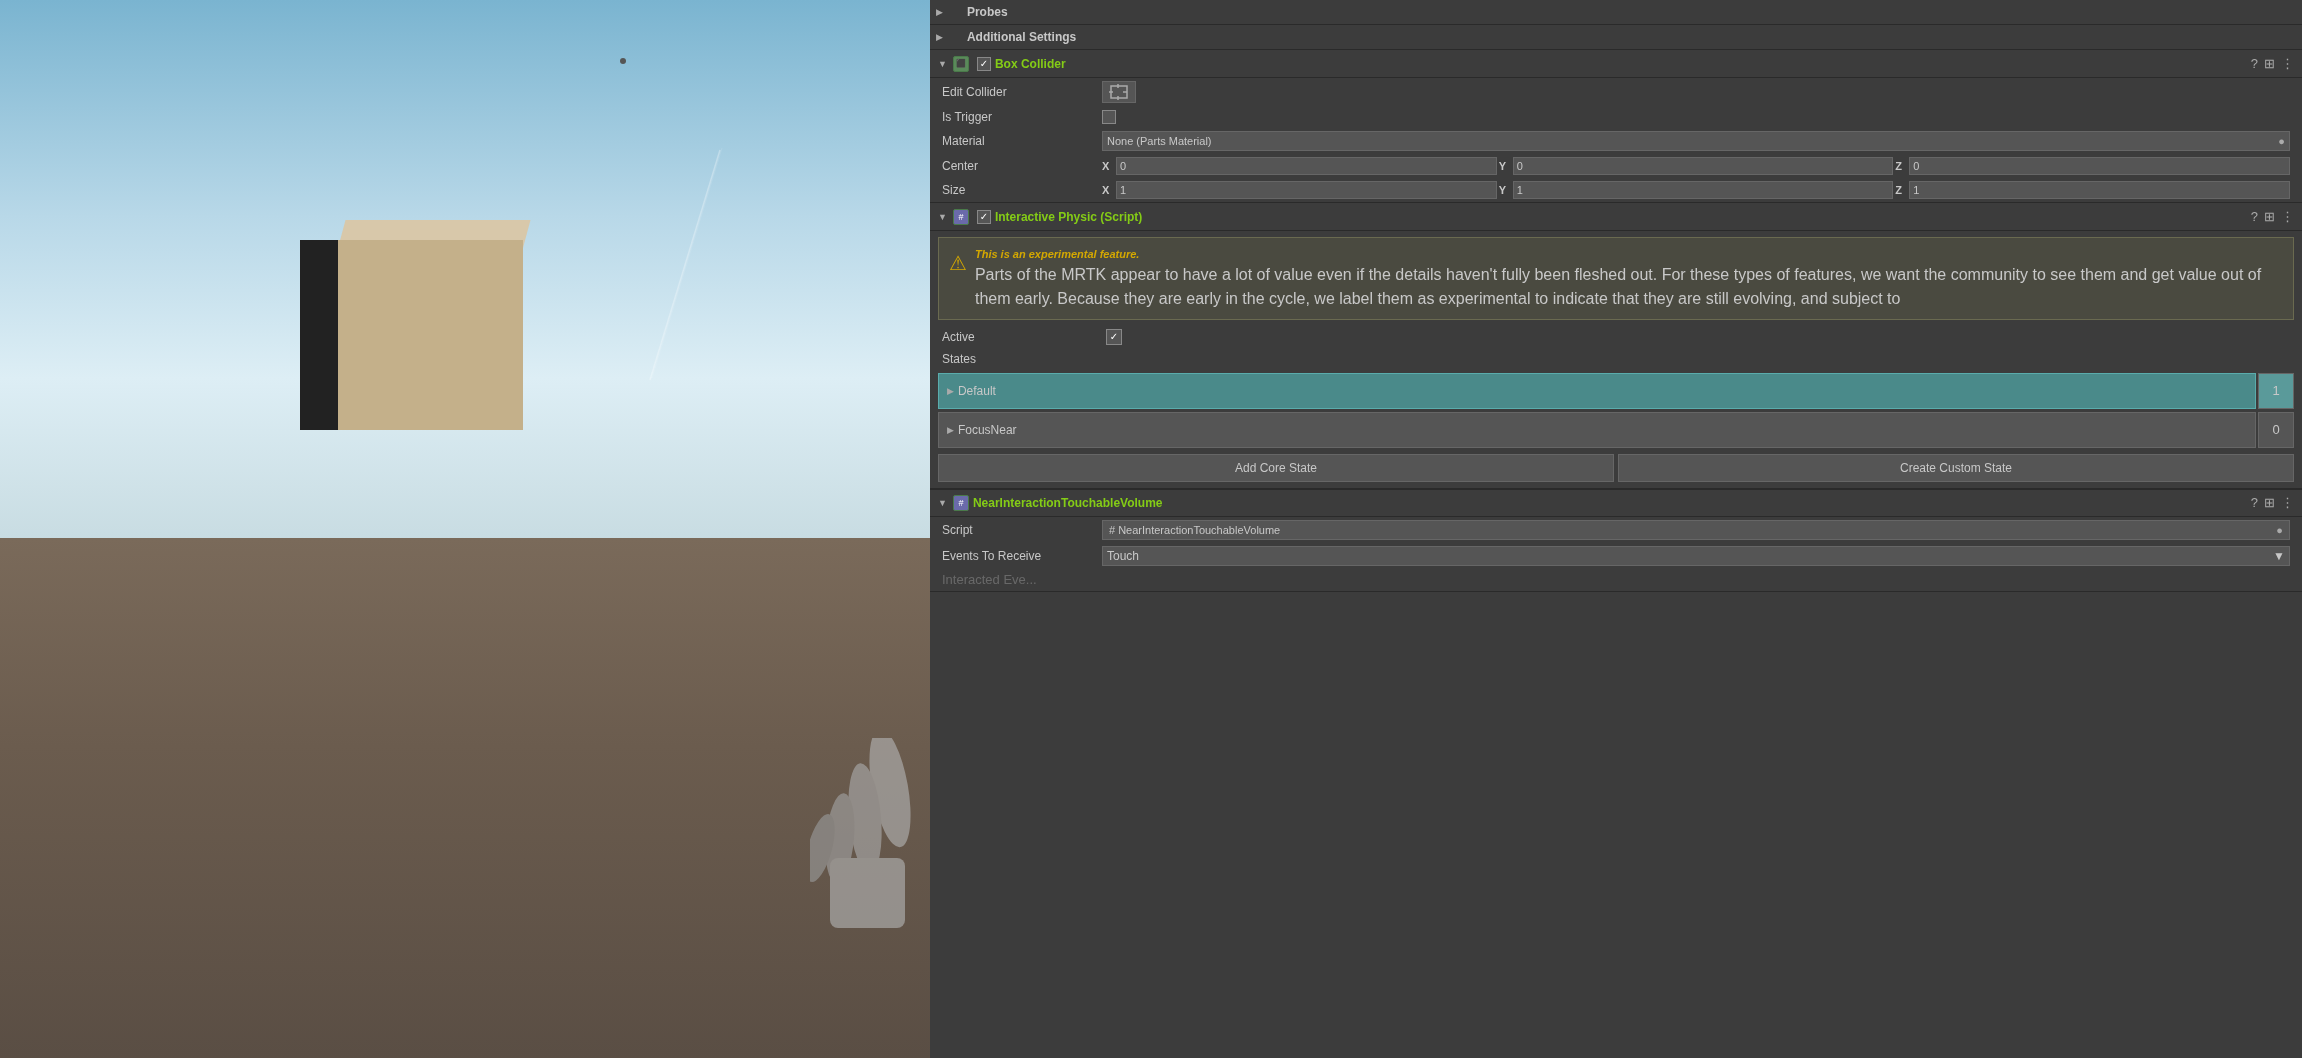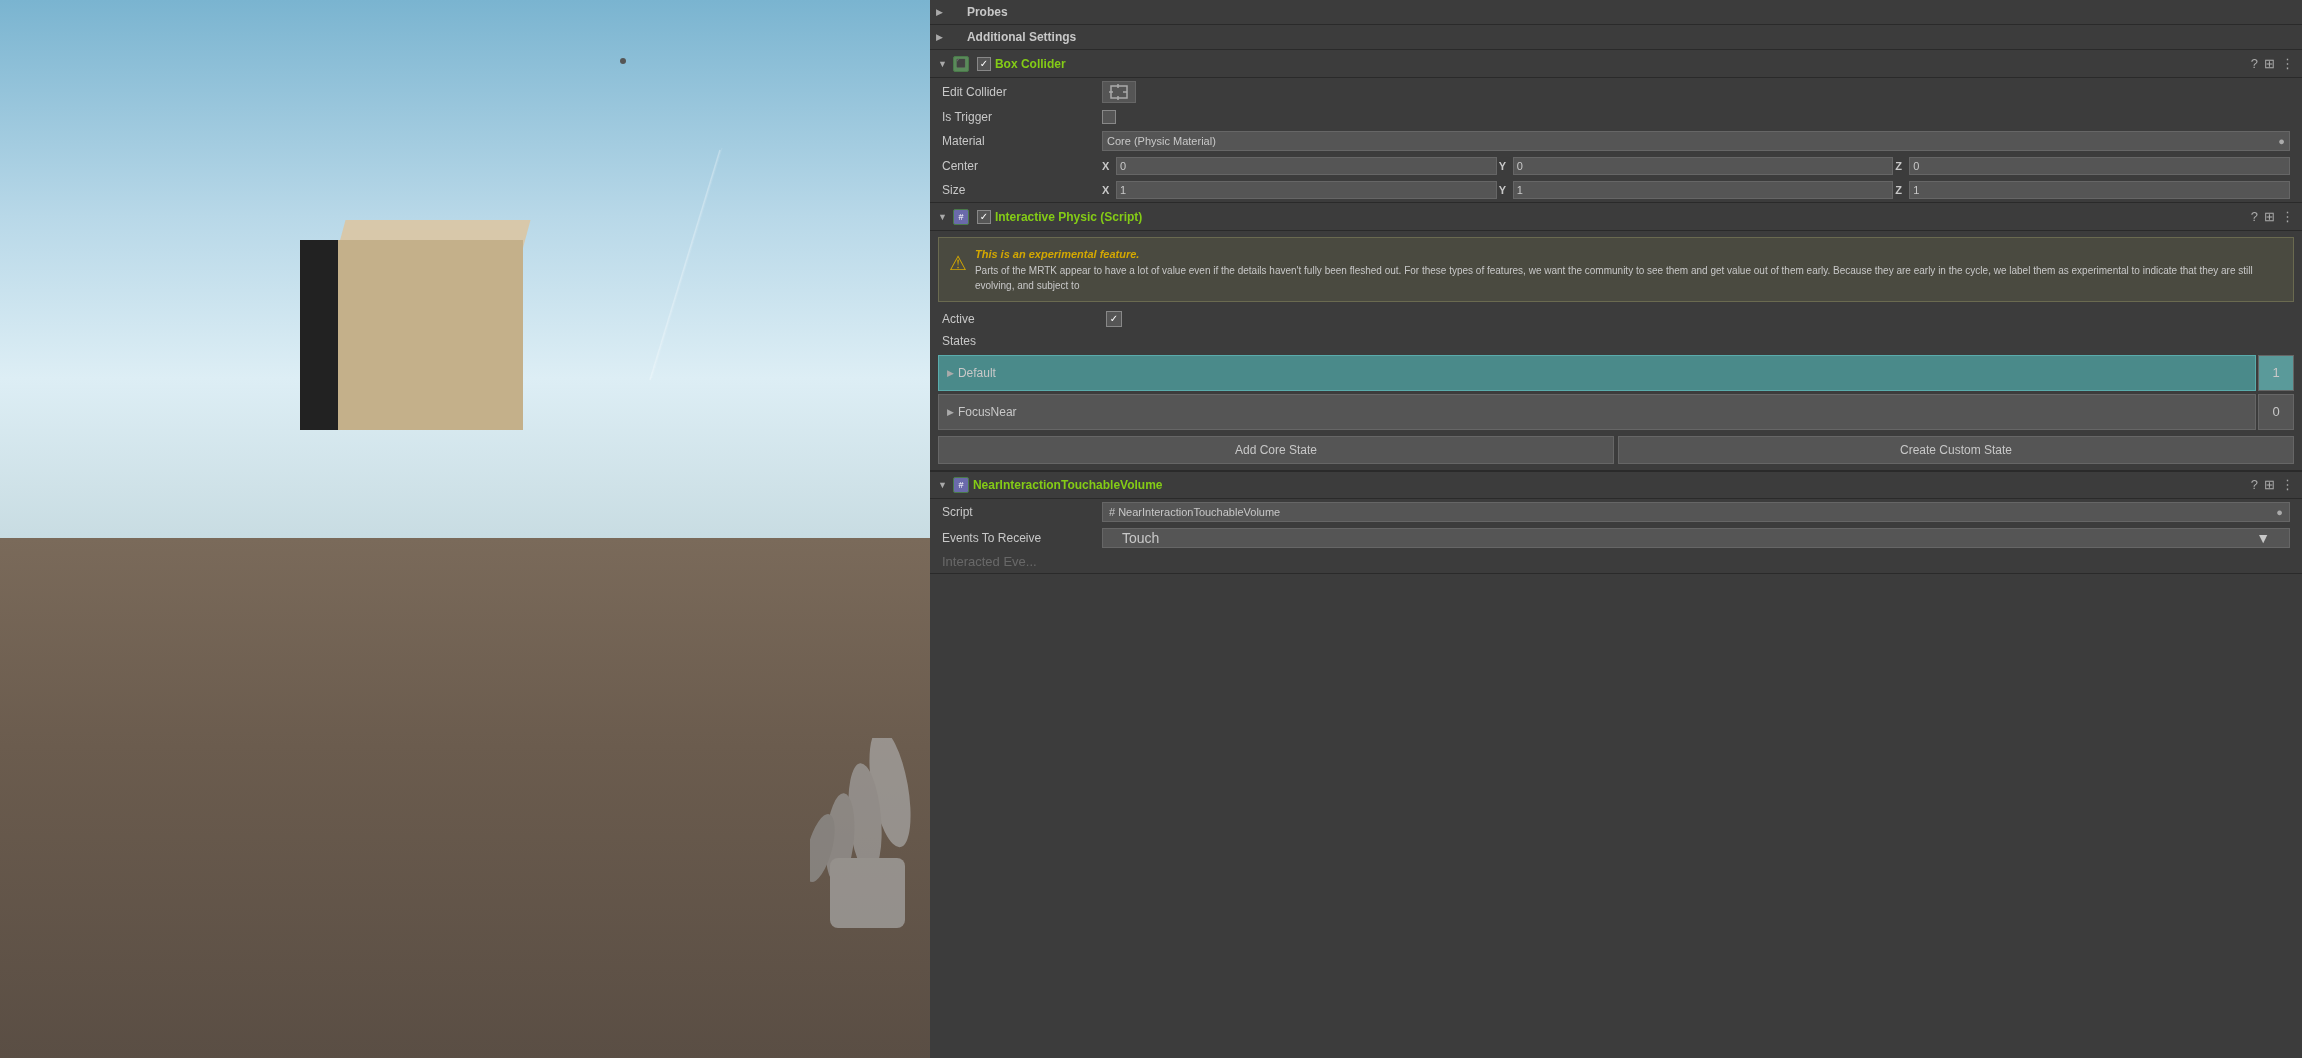--- a/index.html
+++ b/index.html
@@ -269,21 +269,21 @@
 
     .warning-title {
       color: #d4a800;
       font-weight: bold;
       font-style: italic;
       font-size: 11px;
     }
 
     .warning-body {
       color: #c8c8c8;
-      font-size: 10px;
+      font-size: 16px;
       line-height: 1.5;
     }
 
     .states-label {
       padding: 4px 12px;
       font-size: 12px;
       color: #c8c8c8;
       font-weight: normal;
     }
 
@@ -383,22 +383,22 @@
       color: #c8c8c8;
       justify-content: space-between;
     }
 
     .events-dropdown {
       flex: 1;
       height: 20px;
       background: #555;
       border: 1px solid #666;
       color: #c8c8c8;
-      font-size: 14px;
-      padding: 0 19px;
+      font-size: 12px;
+      padding: 0 4px;
       display: flex;
       align-items: center;
       justify-content: space-between;
       cursor: pointer;
     }
 
     
     ::-webkit-scrollbar {
       width: 8px;
     }
@@ -494,21 +494,21 @@
       <span class="field-label">Is Trigger</span>
       <div class="field-value">
         <div class="checkbox-field"></div>
       </div>
     </div>
 
     <div class="field-row">
       <span class="field-label">Material</span>
       <div class="field-value">
         <div class="dropdown-field">
-          <span>Core (Physic Material)</span>
+          <span>None (Parts Material)</span>
           <span style="color:#aaa;font-size:11px;">●</span>
         </div>
       </div>
     </div>
 
     <div class="field-row">
       <span class="field-label">Center</span>
       <div class="field-value">
         <div class="xyz-group">
           <div class="xyz-field">

